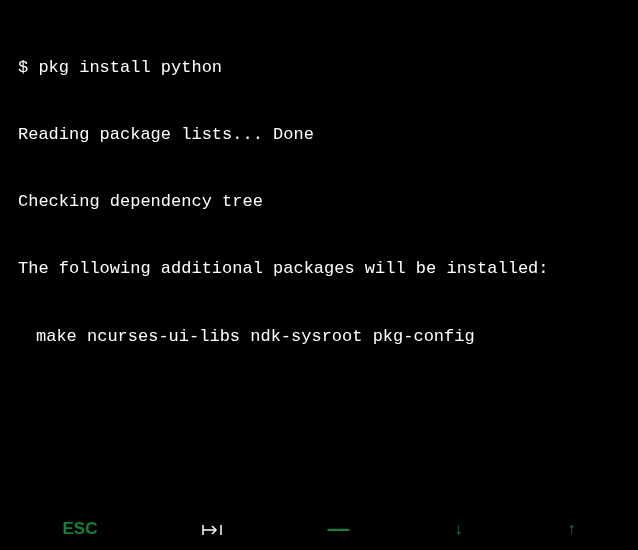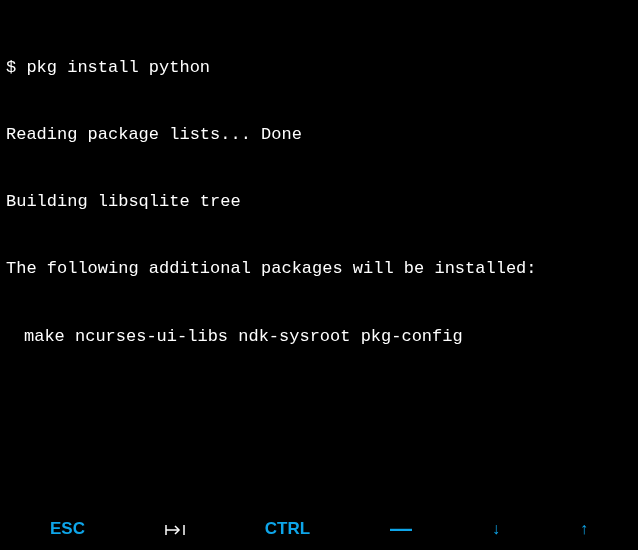--- a/index.html
+++ b/index.html
@@ -18,39 +18,40 @@
       overflow: hidden;
       position: relative;
     }
     .terminal {
       padding: 12px 6px 0 6px;
       white-space: pre-wrap;
       word-break: break-all;
     }
     .line {
       display: block;
+      margin-left: 12px;
     }
     .indent {
       padding-left: 18px;
     }
     .keybar {
       position: absolute;
       bottom: 0;
       left: 0;
       right: 0;
       height: 42px;
       background: #000;
       display: flex;
       align-items: center;
       justify-content: space-around;
       padding: 0 10px;
       border-top: 1px solid #000;
     }
     .key {
-      color: #0ea5e9;
+      color: #15803d;
       font-family: Arial, sans-serif;
       font-size: 17px;
       font-weight: bold;
       display: flex;
       align-items: center;
       justify-content: center;
       padding: 4px 8px;
     }
     .key.tab-icon {
       font-size: 16px;
@@ -62,21 +63,21 @@
     .key.arrow {
       font-size: 16px;
     }
   </style>
 </head>
 <body>
 
 <div class="terminal">
   <span class="line">$ pkg install python</span>
   <span class="line">Reading package lists... Done</span>
-  <span class="line">Building libsqlite tree</span>
+  <span class="line">Checking dependency tree</span>
   <span class="line">The following additional packages will be installed:</span>
   <span class="line indent">make ncurses-ui-libs ndk-sysroot pkg-config</span>
   
   
   
   
   
   
   
   
@@ -89,17 +90,16 @@
   <div class="key">ESC</div>
   <div class="key tab-icon">
     <svg width="20" height="14" viewBox="0 0 20 14">
       <line x1="1" y1="2" x2="1" y2="12" stroke="#fff" stroke-width="1.5"></line>
       <line x1="1" y1="7" x2="14" y2="7" stroke="#fff" stroke-width="1.5"></line>
       <polyline points="10,3 14,7 10,11" stroke="#fff" stroke-width="1.5" fill="none"></polyline>
       <line x1="19" y1="2" x2="19" y2="12" stroke="#fff" stroke-width="1.5"></line>
       <line x1="19" y1="7" x2="6" y2="7" stroke="#fff" stroke-width="1.5" transform="translate(0,-4)" opacity="0"></line>
     </svg>
   </div>
-  <div class="key">CTRL</div>
   <div class="key dash">—</div>
   <div class="key arrow">↓</div>
   <div class="key arrow">↑</div>
 </div>
 
 </body></html>

